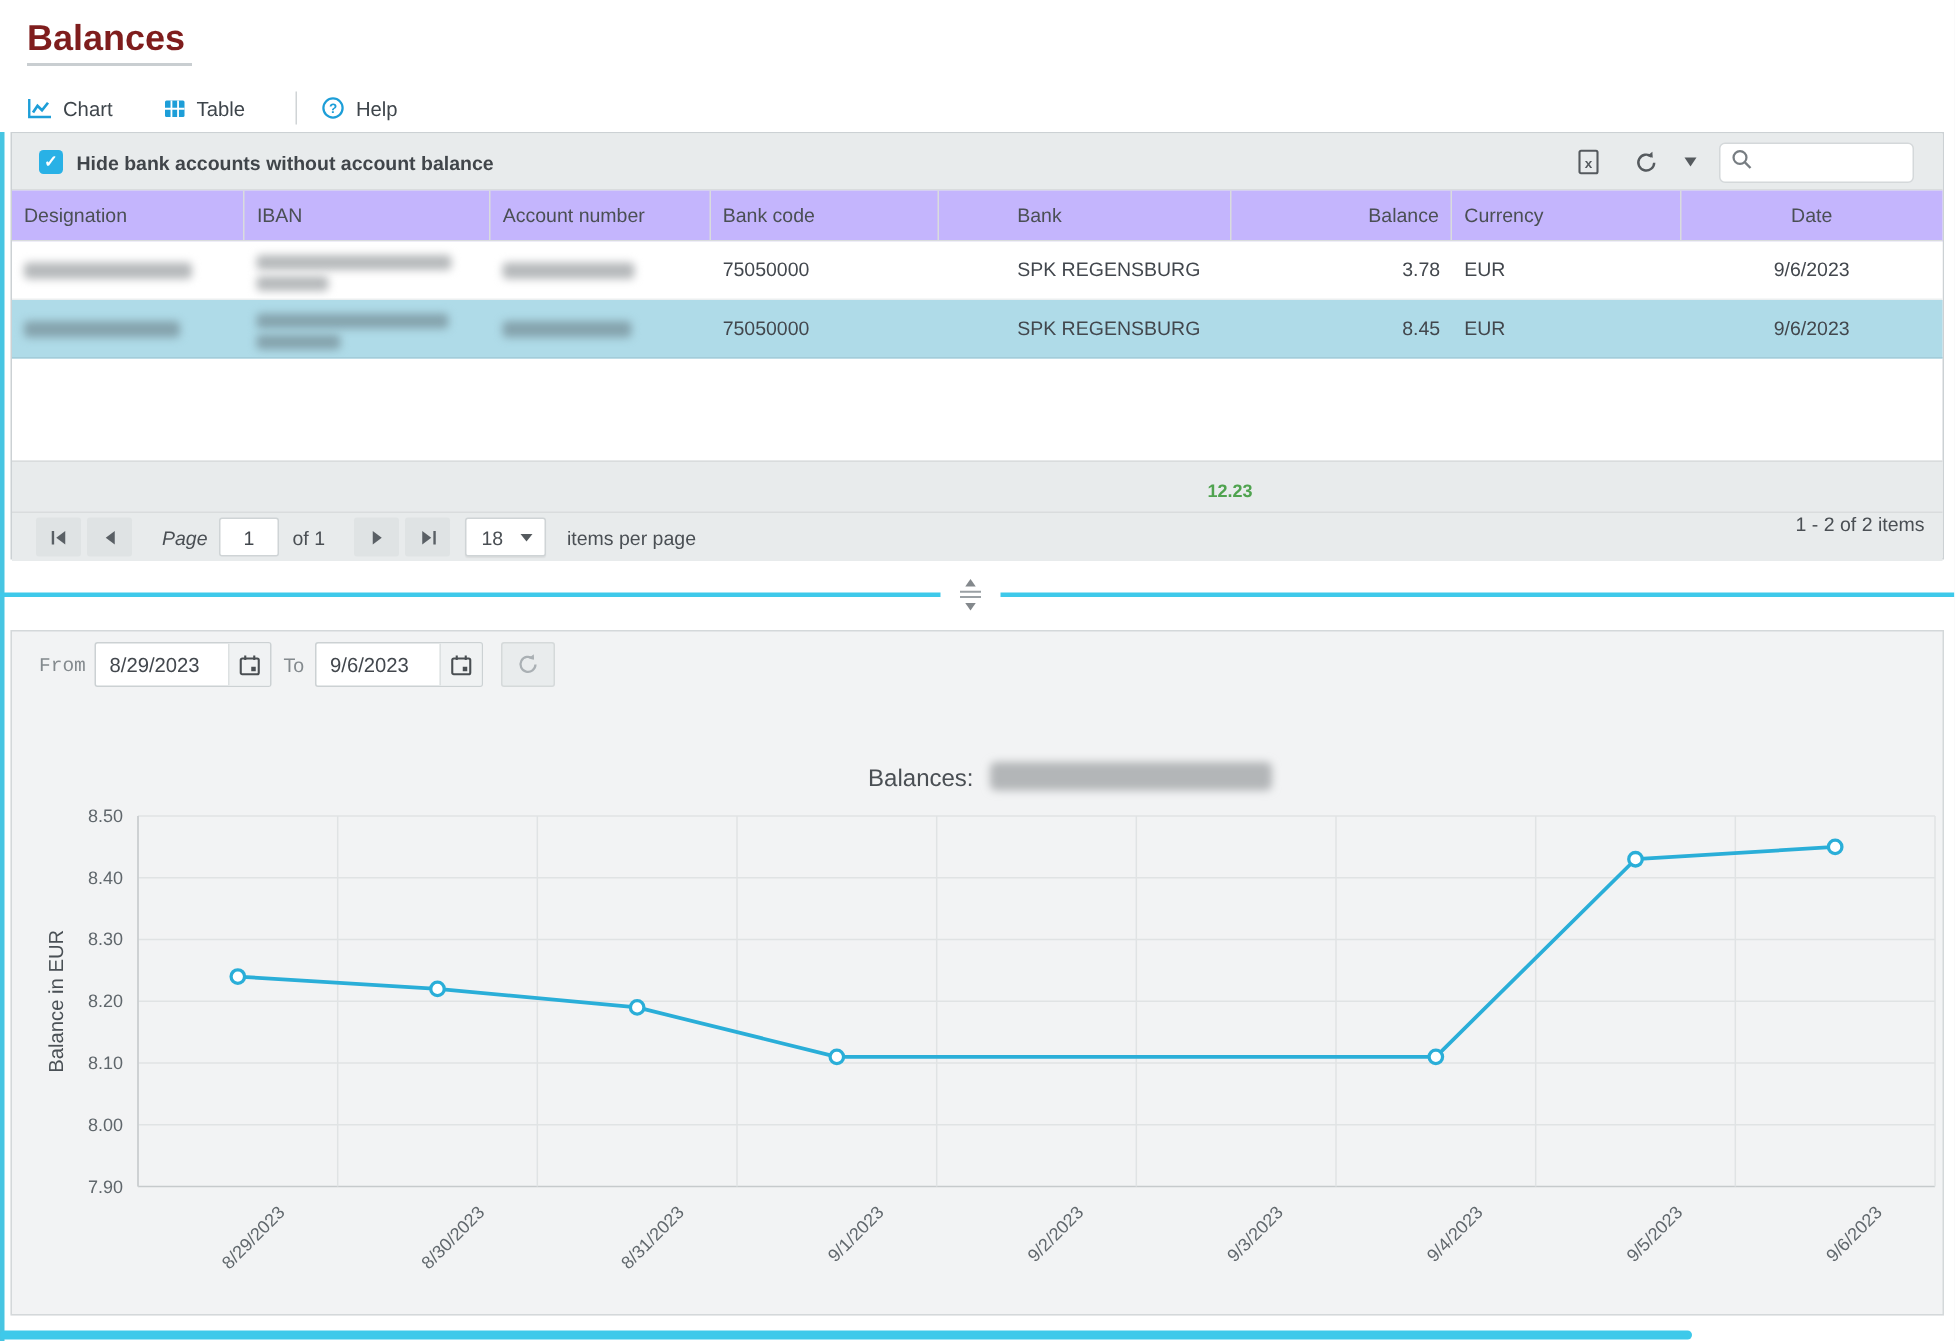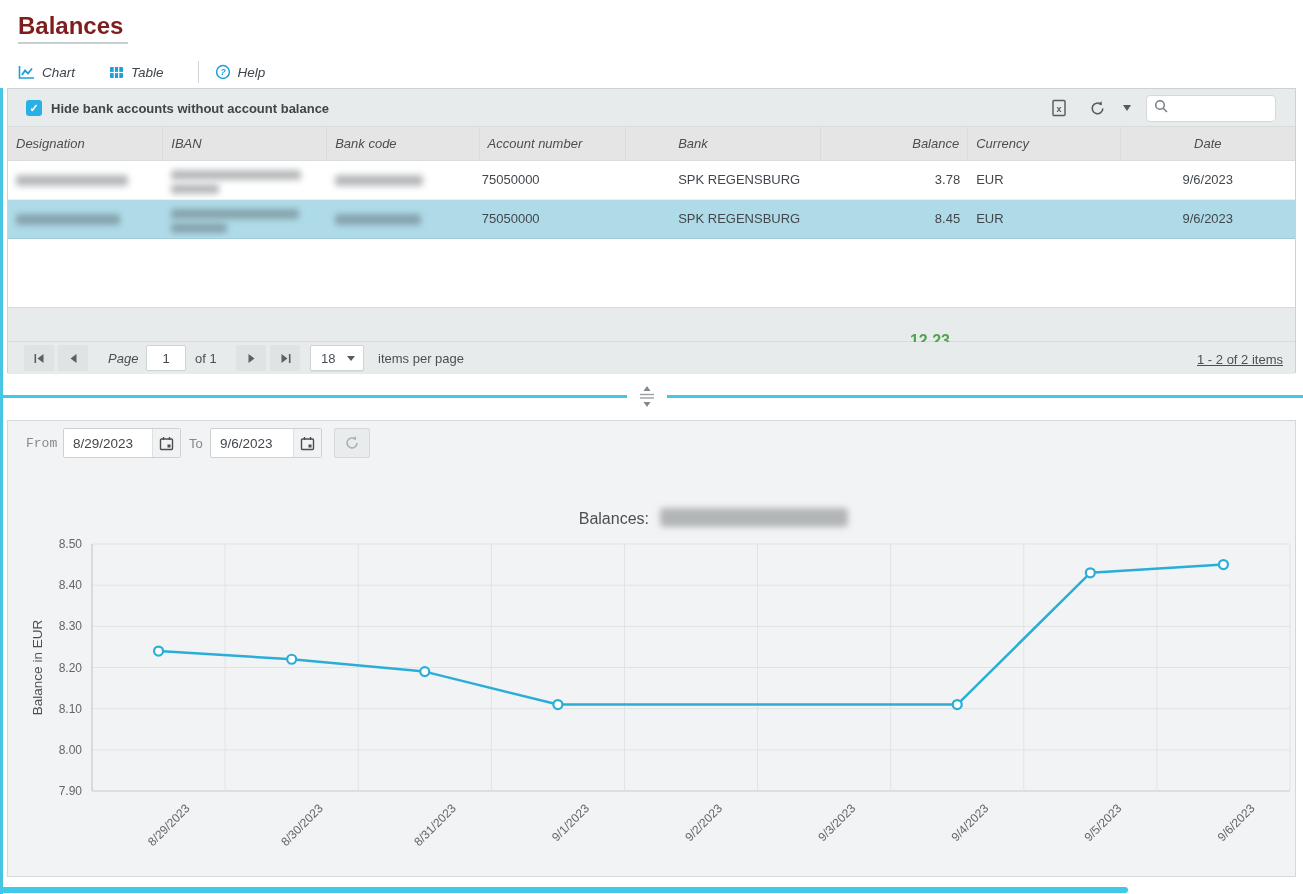--- a/index.html
+++ b/index.html
@@ -7,66 +7,66 @@
   .page { position:relative; width:1303px; height:894px; background:#fff; overflow:hidden; }
 
   
   .left-bar { position:absolute; left:0; top:88px; width:3px; height:806px; background:#47c5e2; }
   .bottom-bar { position:absolute; left:0; top:887px; width:1128px; height:6px; background:#3ec9ea; border-radius:3px; filter:blur(.5px); }
 
   
   .page-title { position:absolute; left:18px; top:12px; font-size:24px; font-weight:bold; color:#7f1d1d; }
   .title-underline { position:absolute; left:18px; top:42px; width:110px; height:2px; background:#c9ced1; }
   .menubar { position:absolute; left:18px; top:58px; height:28px; display:flex; align-items:center; font-size:13.5px; color:#3e454b; }
-  .menu-item { display:flex; align-items:center; gap:7px; cursor:pointer; margin-right:34px;font-style:italic; }
+  .menu-item { display:flex; align-items:center; gap:7px; cursor:pointer; margin-right:34px; }
   .menu-item svg { display:block; }
   .menu-divider { width:1px; height:22px; background:#d0d4d6; margin-right:16px; }
 
   
   .grid-panel { position:absolute; left:7px; top:88px; width:1289px; height:285px; background:#fff; border:1px solid #ccd1d4; }
   .grid-toolbar { position:absolute; left:0; top:0; width:100%; height:38px; background:#e8ebec; border-bottom:1px solid #d9dcdd; }
   .checkbox { position:absolute; left:18px; top:11px; width:16px; height:16px; background:#29b1e6; border-radius:3px; color:#fff; font-size:11px; font-weight:bold; text-align:center; line-height:16px; cursor:pointer; }
   .filter-label { position:absolute; left:43px; top:12px; font-size:13px; font-weight:bold; color:#40454a; }
   .tb-icon { position:absolute; top:9px; width:22px; height:20px; display:flex; align-items:center; justify-content:center; cursor:pointer; }
   .excel-btn { left:1040px; }
   .refresh-btn { left:1078px; }
   .caret-btn { left:1108px; }
   .caret { width:0; height:0; border-left:4.5px solid transparent; border-right:4.5px solid transparent; border-top:6px solid #555a5e; }
   .search-box { position:absolute; left:1138px; top:6px; width:130px; height:27px; background:#fff; border:1px solid #d4d8da; border-radius:4px; display:flex; align-items:center; padding-left:7px; }
   .search-box input { border:none; outline:none; flex:1; font-size:13px; background:transparent; margin-left:6px; width:90px; }
 
-  .thead { position:absolute; left:0; top:38px; width:100%; height:34px; background:#e5e5e5; border-bottom:1px solid #d9dcdd; display:flex; font-size:13px; color:#4a4f54;font-style:italic; }
+  .thead { position:absolute; left:0; top:38px; width:100%; height:34px; background:#c4b5fd; border-bottom:1px solid #d9dcdd; display:flex; font-size:13px; color:#4a4f54; }
   .th { padding:9px 8px 0 8px; border-right:1px solid #d9dcdd; height:100%; overflow:hidden; white-space:nowrap; }
   .th:last-child { border-right:none; }
   .row { position:absolute; left:0; width:100%; height:39px; display:flex; font-size:13px; border-bottom:1px solid #eceff0; background:#fff; }
   .row.selected { background:#afdbe8; border-bottom:1px solid #a3ccd9; }
   .td { padding:11px 8px 0 8px; height:100%; overflow:hidden; white-space:nowrap; }
   
   .c0{width:161px;} .c1{width:170px;} .c2{width:152px;} .c3{width:158px;}
   .c4{width:156px;margin-left:44px;} .c5{width:153px; text-align:right;} .c6{width:158px;} .c7{width:181px; text-align:center;}
 
   .blob { display:inline-block; background:#b6b9bb; border-radius:3px; filter:blur(3px); }
   .selected .blob { background:#85a3ad; }
   .iban-cell { padding-top:6px; }
   .iban-cell .blob { display:block; }
 
   .sum-row { position:absolute; left:0; top:218px; width:100%; height:35px; background:#e8ebec; border-top:1px solid #d9dcdd; border-bottom:1px solid #d9dcdd; }
-  .sum-balance { position:absolute; left:797px; width:153px; top:24px; text-align:right; padding-right:8px; font-size:16px; font-weight:bold; color:#4fa34f; }
+  .sum-balance { position:absolute; left:797px; width:153px; top:12px; padding-right:8px; font-size:12px; font-weight:bold; color:#4fa34f; }
 
   .pager { position:absolute; left:0; top:253px; width:100%; height:32px; background:#e8ebec; font-size:13px; color:#4a4f54; }
   .pg-btn { position:absolute; top:3px; width:30px; height:26px; background:#dfe3e4; border-radius:2px; display:flex; align-items:center; justify-content:center; cursor:pointer; }
   .pg-first{left:16px;} .pg-prev{left:50px;} .pg-next{left:228px;} .pg-last{left:262px;}
   .pg-text { position:absolute; top:9px; }
   .lbl-page{left:100px;font-style:italic;} .lbl-of{left:187px;}
   .page-input { position:absolute; left:138px; top:3px; width:40px; height:26px; border:1px solid #cfd4d6; border-radius:2px; text-align:center; font-size:13px; color:#42474d; outline:none; background:#fff; }
   .size-dd { position:absolute; left:302px; top:3px; width:54px; height:26px; background:#fff; border:1px solid #cfd4d6; border-radius:2px; display:flex; align-items:center; cursor:pointer; box-shadow:0 1px 1px rgba(0,0,0,.06); }
   .size-dd .val { flex:1; padding-left:10px; }
   .size-dd .dd-caret { width:0; height:0; border-left:4px solid transparent; border-right:4px solid transparent; border-top:5px solid #555a5e; margin-right:8px; }
   .lbl-ipp { left:370px; }
-  .pg-range { position:absolute; right:12px; top:10px;text-decoration:underline; }
+  .pg-range { position:absolute; right:12px; top:0; }
 
   
   .splitter { position:absolute; left:0; top:395px; width:1303px; height:3px; background:#3ec9ea; }
   .splitter-grip { position:absolute; left:627px; top:383px; width:40px; height:27px; background:#fff; display:flex; align-items:center; justify-content:center; cursor:row-resize; }
 
   
   .chart-panel { position:absolute; left:7px; top:420px; width:1289px; height:457px; background:#f2f3f4; border:1px solid #d4d8da; }
   .chart-toolbar { position:absolute; left:0; top:0; width:100%; height:48px; }
   .ct-label { position:absolute; top:15px; font-size:13px; color:#848a8e; }
   .lbl-from { left:18px;font-family:Liberation Mono, monospace; }
@@ -152,22 +152,22 @@
               <line x1="9.3" y1="9.3" x2="13" y2="13" stroke="#777d82" stroke-width="1.6"></line>
             </svg>
         </span>
         <input type="text" placeholder="" style="">
       </div>
     </div>
 
     <div class="thead">
       <div class="th c0">Designation</div>
       <div class="th c1">IBAN</div>
+      <div class="th c2">Account number</div>
       <div class="th c3">Bank code</div>
-      <div class="th c2">Account number</div>
       <div class="th c4">Bank</div>
       <div class="th c5">Balance</div>
       <div class="th c6">Currency</div>
       <div class="th c7">Date</div>
     </div>
 
     <div class="row" style="top:72px;">
       <div class="td c0"><span class="blob" style="width:112px;height:11px;margin-top:3px;"></span></div>
       <div class="td c1 iban-cell">
           <span class="blob" style="width:130px;height:10px;margin-top:3px;"></span>

